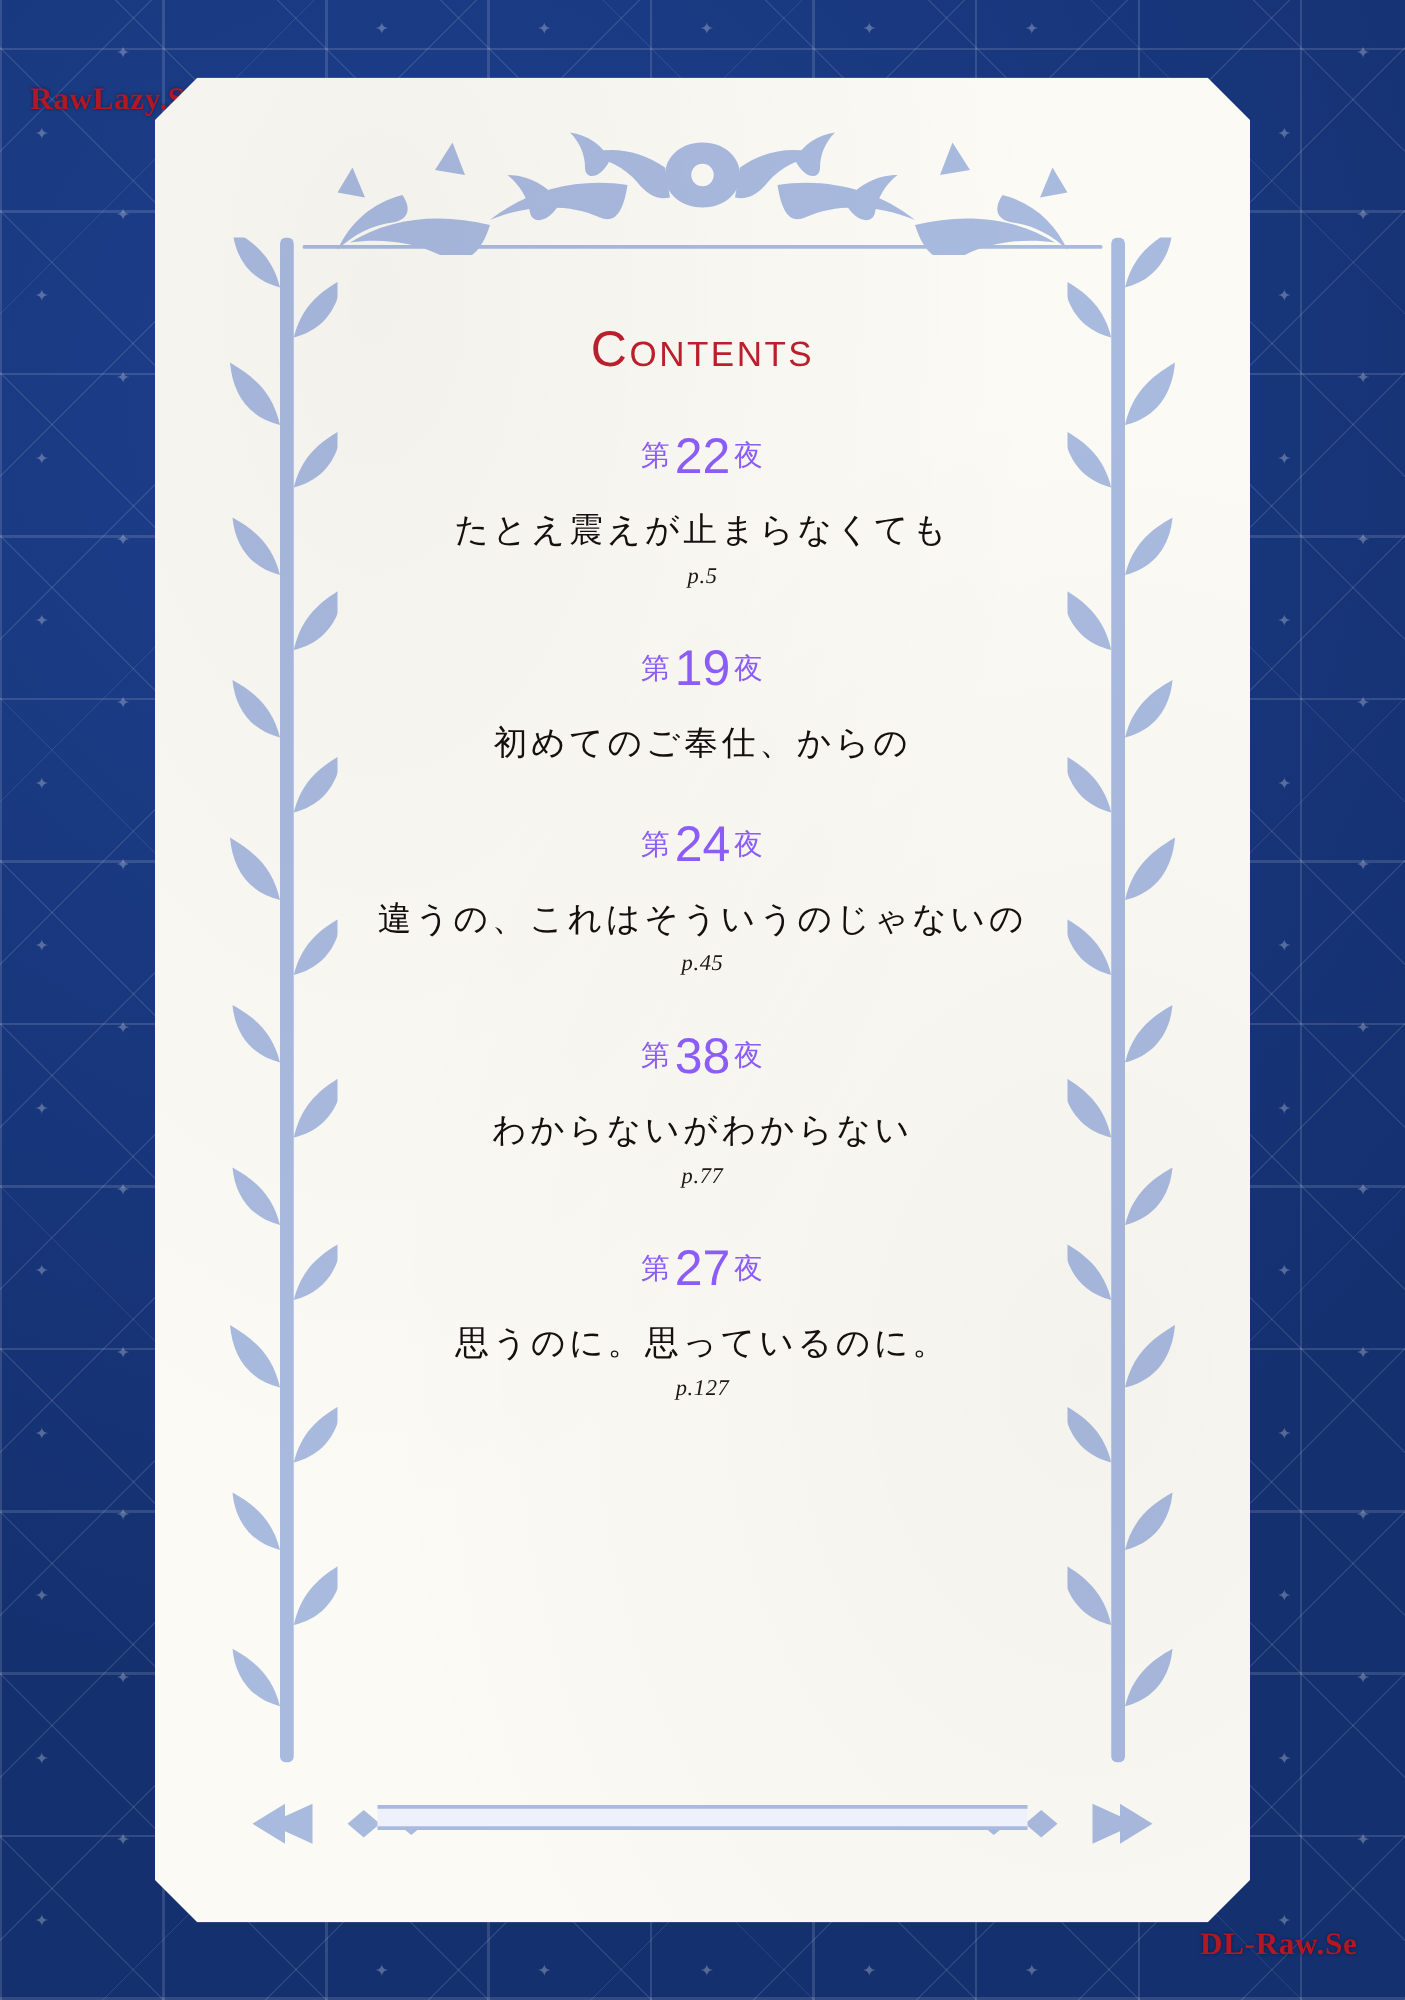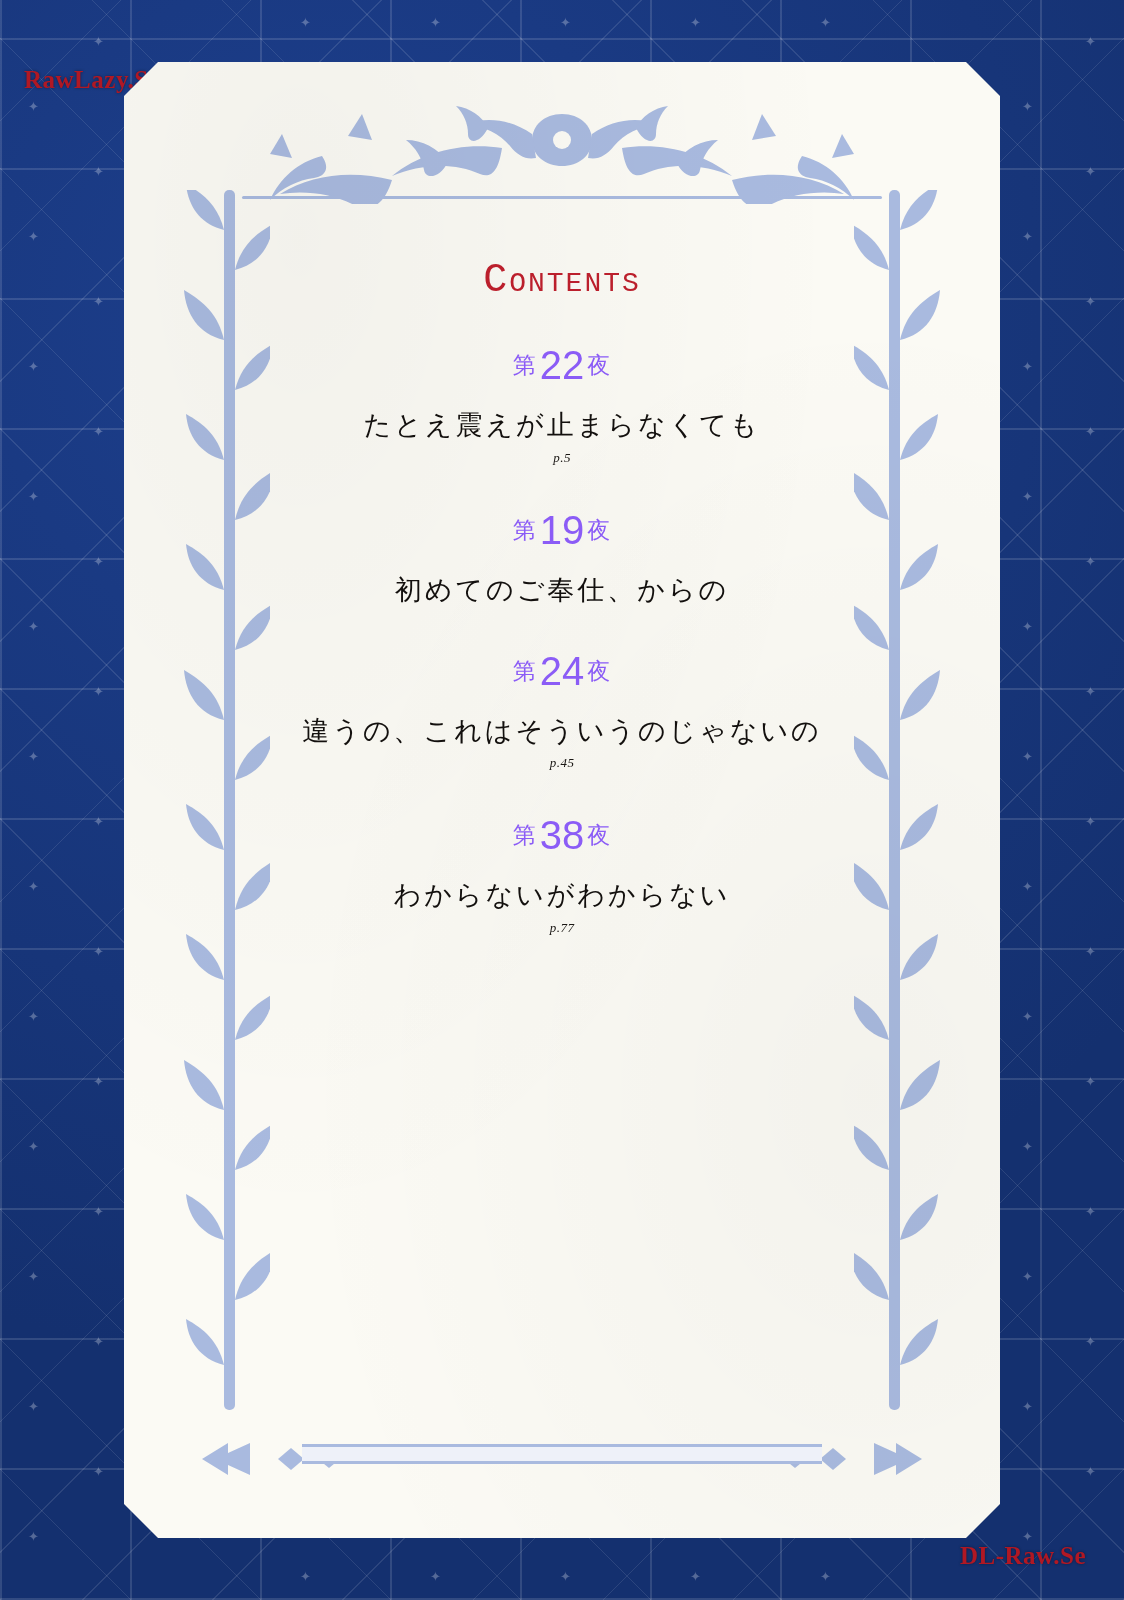--- a/index.html
+++ b/index.html
@@ -94,21 +94,21 @@
   
   #contents {
     position: absolute;
     left: 0; right: 0;
     top: 196px;
     text-align: center;
     z-index: 3;
   }
   #contents-title {
     color: #bb1f2c;
-    font-family: Liberation Mono, monospace;
+    font-family: Liberation Sans, sans-serif;
     font-variant: small-caps;
     font-size: 40px;
     letter-spacing: 2px;
     margin: 0 0 42px 0;
     font-weight: normal;
   }
   .entry { margin-bottom: 44px; }
   .entry-number {
     color: #8b5cf6;
     font-family: "Liberation Sans", sans-serif;
@@ -125,21 +125,21 @@
     font-size: 27px;
     letter-spacing: 3px;
     margin-bottom: 8px;
     line-height: 1.25;
     margin-top: 23px;
   }
   .entry-page {
     color: #1a1714;
     font-family: "Liberation Serif", serif;
     font-style: italic;
-    font-size: 13px;
+    font-size: 18px;
     letter-spacing: 0.5px;
   }
 
   
   #bottom-rule {
     position: absolute;
     left: 178px;
     right: 178px;
     bottom: 74px;
     height: 14px;
@@ -336,18 +336,25 @@
 
       <div class="entry">
         <div class="entry-number">
           <span class="kanji">第</span><span class="num">38</span><span class="kanji">夜</span>
         </div>
         <div class="entry-title">わからないがわからない</div>
         <div class="entry-page">p.77</div>
       </div>
 
 
+      <div class="entry">
+        <div class="entry-number">
+          <span class="kanji">第</span><span class="num">27</span><span class="kanji">夜</span>
+        </div>
+        <div class="entry-title">思うのに。思っているのに。</div>
+        <div class="entry-page">p.127</div>
+      </div>
 
     </div>
   </div>
 
   <div class="watermark" id="wm-bottom">DL-Raw.Se</div>
 </div>
 
 </body></html>

